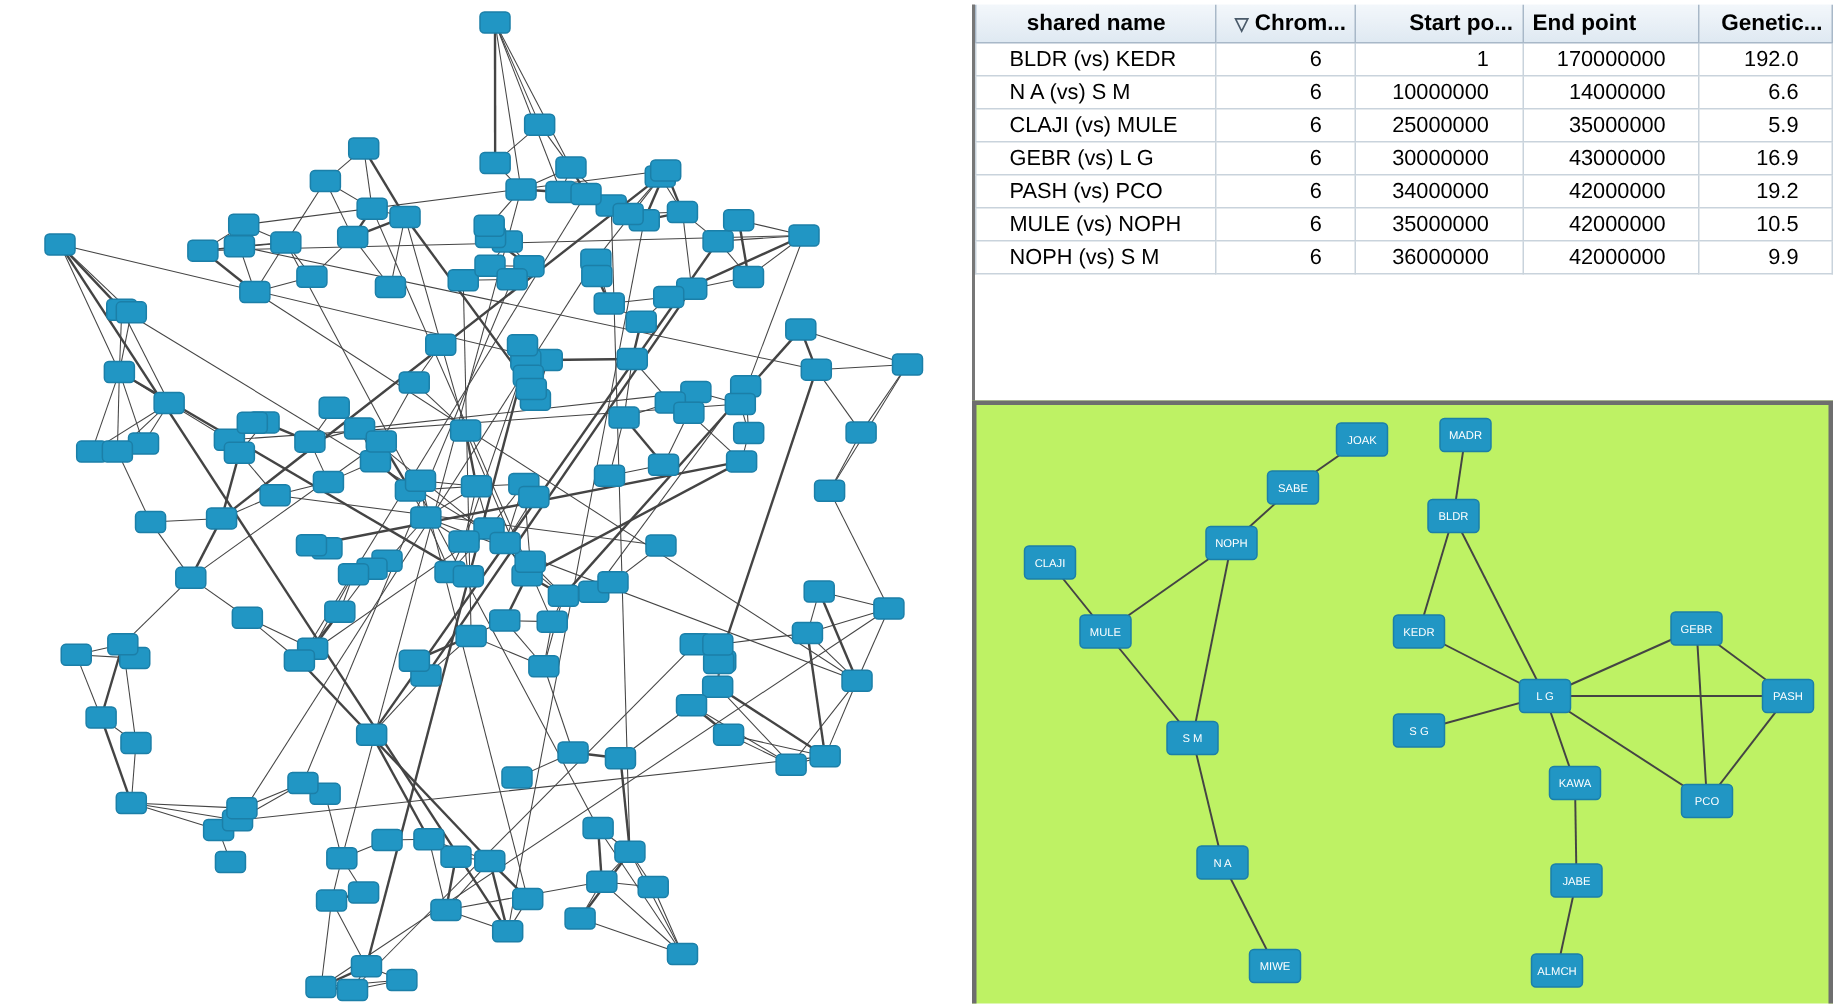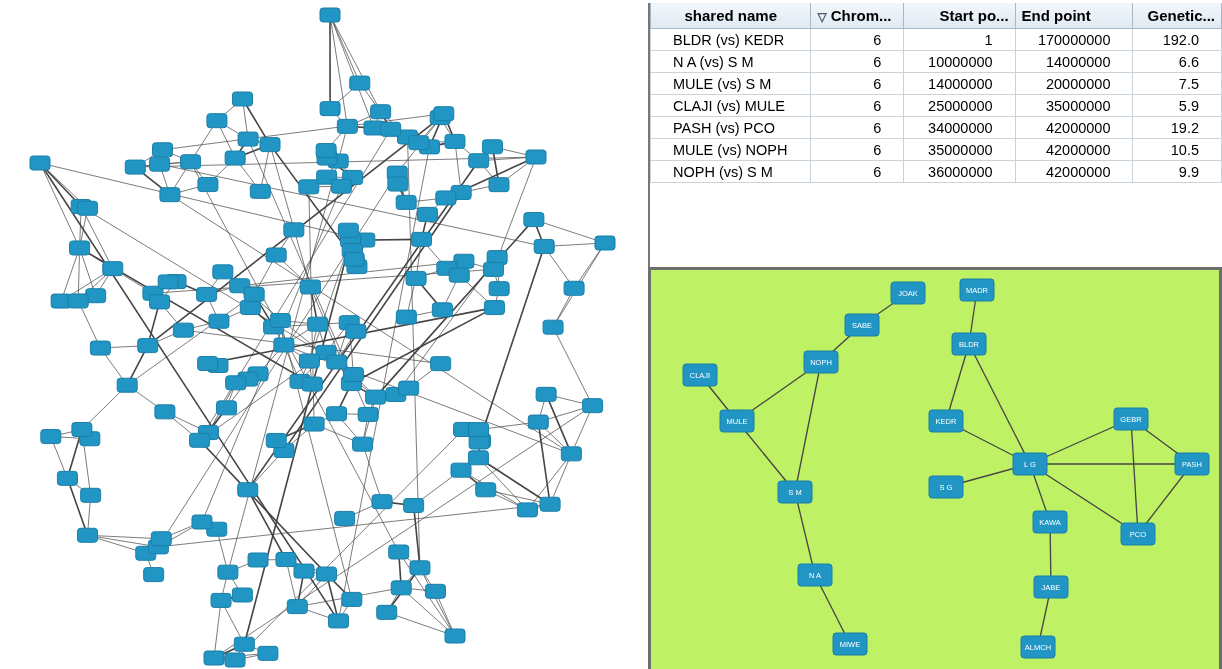--- a/index.html
+++ b/index.html
@@ -48,21 +48,21 @@
     background: linear-gradient(to bottom, #f3f7fb 0%, #dfe9f2 100%);
     border: 1px solid #a8b8c8;
     border-top: none;
     height: 25px;
     font-weight: bold;
     font-size: 15px;
     padding: 0 6px;
     white-space: nowrap;
   }
   table.data-table th.col-shared { text-align: center; width: 152px; }
-  table.data-table th.col-chrom  { text-align: left; width: 104px; }
+  table.data-table th.col-chrom  { text-align: right; width: 104px; }
   table.data-table th.col-start  { text-align: right;  width: 106px; }
   table.data-table th.col-end    { text-align: left;  width: 106px; }
   table.data-table th.col-gen    { text-align: right;  width: 106px; }
   table.data-table td {
     border: 1px solid #c9d3dc;
     height: 21px;
     padding: 0 22px;
     background: #ffffff;
     white-space: nowrap;
   }
@@ -1183,32 +1183,32 @@
           <td class="c-gen">192.0</td>
         </tr>
         <tr>
           <td class="c-shared">N A (vs) S M</td>
           <td class="c-chrom">6</td>
           <td class="c-start">10000000</td>
           <td class="c-end">14000000</td>
           <td class="c-gen">6.6</td>
         </tr>
         <tr>
-          <td class="c-shared">MULE (vs) S M</td>
-          <td class="c-chrom">6</td>
-          <td class="c-start">14000000</td>
-          <td class="c-end">20000000</td>
-          <td class="c-gen">7.5</td>
-        </tr>
-        <tr>
           <td class="c-shared">CLAJI (vs) MULE</td>
           <td class="c-chrom">6</td>
           <td class="c-start">25000000</td>
           <td class="c-end">35000000</td>
           <td class="c-gen">5.9</td>
+        </tr>
+        <tr>
+          <td class="c-shared">GEBR (vs) L G</td>
+          <td class="c-chrom">6</td>
+          <td class="c-start">30000000</td>
+          <td class="c-end">43000000</td>
+          <td class="c-gen">16.9</td>
         </tr>
         <tr>
           <td class="c-shared">PASH (vs) PCO</td>
           <td class="c-chrom">6</td>
           <td class="c-start">34000000</td>
           <td class="c-end">42000000</td>
           <td class="c-gen">19.2</td>
         </tr>
         <tr>
           <td class="c-shared">MULE (vs) NOPH</td>

